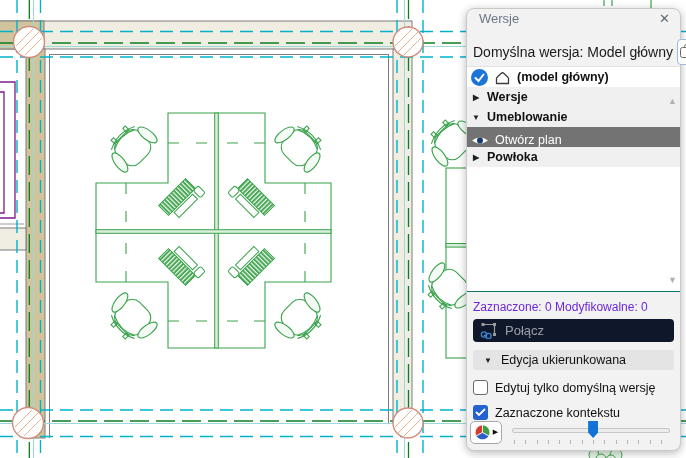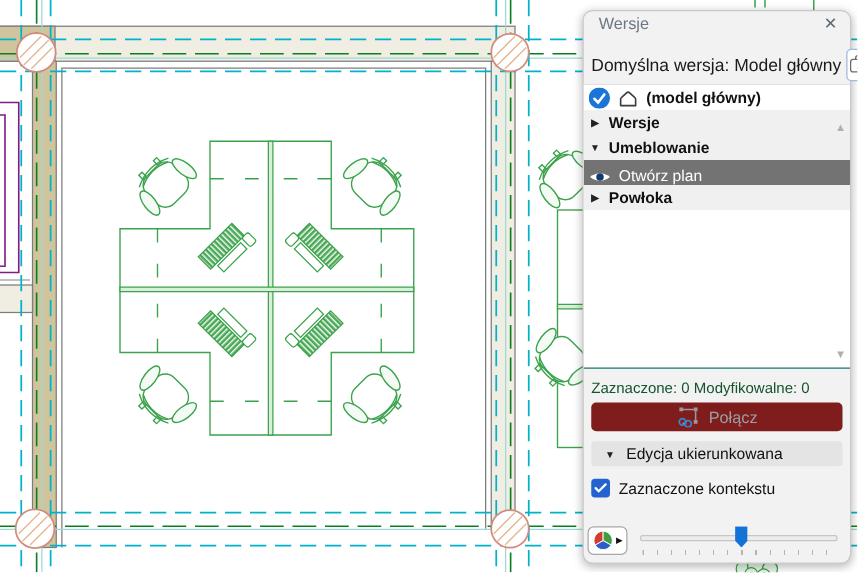--- a/index.html
+++ b/index.html
@@ -22,23 +22,23 @@
           border-bottom:1px solid #0f766e;overflow:hidden;}
   .row{height:20px;display:flex;align-items:center;padding:0 4px;gap:6px;font-size:12.5px;color:#111;}
   .row.cat{background:#f0f0f1;font-weight:bold;}
   .row.model{font-weight:bold;}
   .row.selected{background:#737373;color:#ffffff;align-items:flex-end;}
   .tri{font-size:8px;color:#222;width:10px;text-align:center;}
   .lens{width:17px;height:9px;background:#c2c7cb;border:1px solid #959a9e;border-radius:50%;}
   .scroll-up,.scroll-down{position:absolute;right:3px;font-size:9px;color:#b0b0b0;line-height:9px;}
   .scroll-up{top:30px;}
   .scroll-down{bottom:6px;}
-  .p-status{margin:8px 6px 0;font-size:12px;color:#14532d;}
-  .p-connect{margin:5px 6px 0;height:23px;border:none;border-radius:4px;background:#7f1d1d;
-             display:flex;align-items:center;justify-content:center;gap:7px;
+  .p-status{margin:8px 6px 0;font-size:12px;color:#6d28d9;}
+  .p-connect{margin:5px 6px 0;height:23px;border:none;border-radius:4px;background:#0f172a;
+             display:flex;align-items:center;gap:7px;
              font-family:"Liberation Sans",sans-serif;font-size:13px;color:#9aa0a6;}
   .p-section{margin:8px 6px 0;height:20px;background:#e4e4e5;border-radius:3px;
              display:flex;align-items:center;font-size:12.5px;color:#111;}
   .p-section .tri{margin:0 8px 0 10px;}
   .cb-row{display:flex;align-items:center;gap:7px;margin:10px 6px 0;font-size:12.5px;color:#111;}
   .cb-box{width:15px;height:15px;border:1.5px solid #6a6a6a;border-radius:3px;background:#fff;
           box-sizing:border-box;flex:none;}
   .cb-box.checked{border:none;background:#2463cf;display:flex;align-items:center;justify-content:center;}
   .p-bottom{margin-top:auto;display:flex;align-items:center;padding:0 6px 6px 3px;}
   .wheel-btn{width:32px;height:23px;background:#fff;border:1px solid #a8a8a8;border-radius:5px;
@@ -247,20 +247,24 @@
         <circle cx="9.5" cy="14" r="2.6" fill="none" stroke="#3b82d0" stroke-width="1.4"></circle>
       </svg>
       <span>Połącz</span>
     </button>
 
     <div class="p-section">
       <span class="tri">▼</span>
       <span>Edycja ukierunkowana</span>
     </div>
 
+    <label class="cb-row">
+      <span class="cb-box"></span>
+      <span>Edytuj tylko domyślną wersję</span>
+    </label>
 
     <label class="cb-row">
       <span class="cb-box checked">
         <svg width="11" height="9" viewBox="0 0 11 9">
           <path d="M1.5,4.5 L4,7 L9.5,1.5" stroke="#ffffff" stroke-width="1.8" fill="none" stroke-linecap="round"></path>
         </svg>
       </span>
       <span>Zaznaczone kontekstu</span>
     </label>
 

